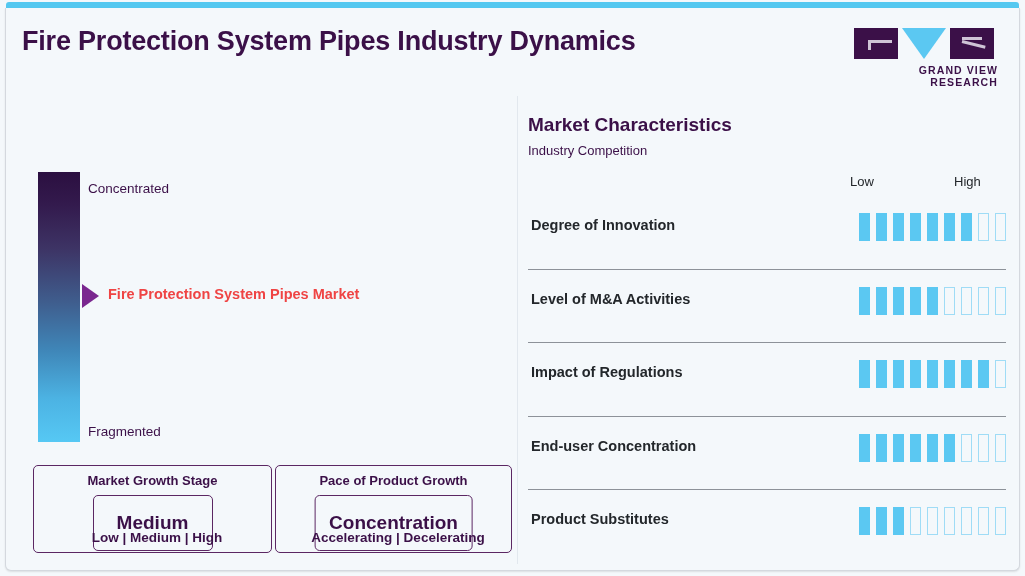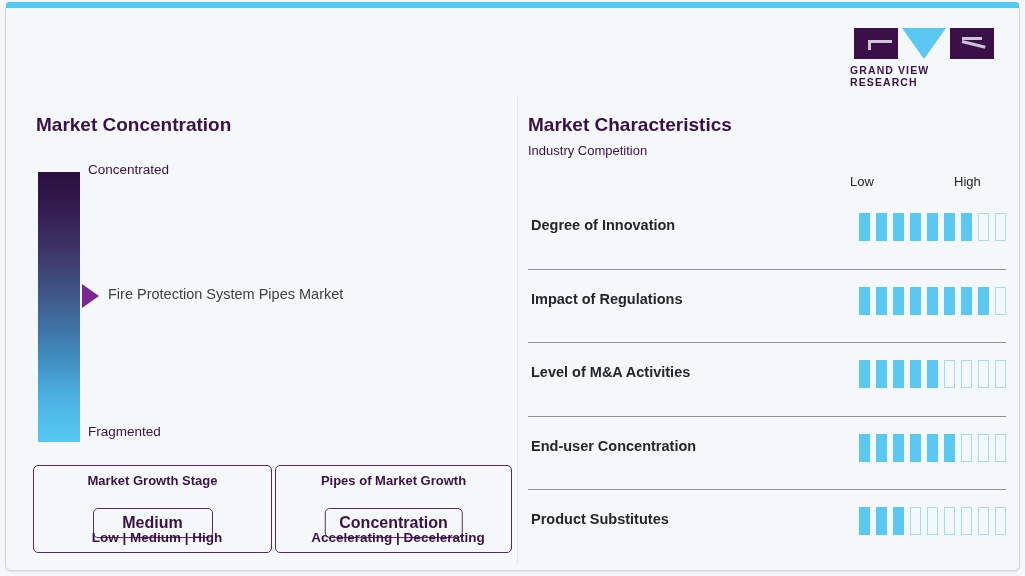--- a/index.html
+++ b/index.html
@@ -119,21 +119,21 @@
     content: "";
     position: absolute;
     left: 12px; top: 9px;
     width: 20px; height: 3px;
     background: #cfc4d6;
   }
   .logo-text {
     position: absolute;
     left: 0; top: 36px;
     width: 148px;
-    text-align: left;
+    text-align: right;
     font-size: 10.5px;
     font-weight: bold;
     letter-spacing: 1.1px;
     color: #3b1048;
     font-family: "Liberation Sans Narrow", "Liberation Sans", sans-serif;
   }
 
   
   .divider {
     position: absolute;
@@ -173,39 +173,39 @@
         #3f86b8 66%,
         #4cb3e3 84%,
         #56c8f4 100%);
   }
   .grad-label {
     position: absolute;
     left: 88px;
     font-size: 13.5px;
     color: #3b1048;
   }
-  .grad-top    { top: 162px; text-align: right; }
+  .grad-top    { top: 181px; text-align: right; }
   .grad-bottom { top: 424px; }
 
   .marker {
     position: absolute;
     left: 82px;
     top: 284px;
     width: 0; height: 0;
     border-top: 12px solid transparent;
     border-bottom: 12px solid transparent;
     border-left: 17px solid #7a278f;
   }
   .marker-label {
     position: absolute;
     left: 108px;
     top: 286px;
     font-size: 14.5px;
-    font-weight: normal;
-    color: #404040;
+    font-weight: bold;
+    color: #ef4444;
     font-family: "Liberation Sans Narrow", "Liberation Sans", sans-serif;
     white-space: nowrap;
   }
 
   
   .info-box {
     position: absolute;
     top: 465px;
     height: 88px;
     border: 1px solid #5b2763;
@@ -220,29 +220,29 @@
     position: absolute;
     left: 0; right: 0; top: 7px;
     text-align: center;
     font-size: 13px;
     font-weight: bold;
     color: #3b1048;
     font-family: "Liberation Sans Narrow", "Liberation Sans", sans-serif;
   }
   .ib-value {
     position: absolute;
-    top: 42px;
+    top: 29px;
     left: 50%;
     transform: translateX(-50%);
     min-width: 120px;
-    padding: 5px 14px;
+    padding: 16px 14px;
     border: 1px solid #5b2763;
     border-radius: 5px;
     text-align: center;
-    font-size: 16px;
+    font-size: 19px;
     font-weight: bold;
     color: #3b1048;
     background: #f4f8fb;
     box-sizing: border-box;
     font-family: "Liberation Sans Narrow", "Liberation Sans", sans-serif;
     white-space: nowrap;
   }
   .ib-scale {
     position: absolute;
     left: 9px; right: 0; bottom: 7px;
@@ -317,51 +317,51 @@
 </style>
 </head>
 <body>
 
 <div class="page">
 
   <div class="top-accent"></div>
   <div class="frame"></div>
 
   <div class="header">
+    <div class="main-title">Fire Protection System Pipes Industry Dynamics</div>
 
     <div class="logo">
       <div class="logo-marks">
         <div class="lm lm-left"></div>
         <div class="lm lm-tri"></div>
         <div class="lm lm-right"></div>
       </div>
       <div class="logo-text">GRAND VIEW RESEARCH</div>
     </div>
   </div>
 
   <div class="divider"></div>
 
   <div class="left-panel">
-    <div class="section-title mc-title">Market Concentration</div>
 
     <div class="gradient-bar"></div>
     <div class="grad-label grad-top">Concentrated</div>
     <div class="grad-label grad-bottom">Fragmented</div>
 
     <div class="marker"></div>
     <div class="marker-label">Fire Protection System Pipes Market</div>
 
     <div class="info-box box-growth">
       <div class="ib-title">Market Growth Stage</div>
       <div class="ib-value">Medium</div>
       <div class="ib-scale">Low | Medium | High</div>
     </div>
 
     <div class="info-box box-pace">
-      <div class="ib-title">Pipes of Market Growth</div>
+      <div class="ib-title">Pace of Product Growth</div>
       <div class="ib-value">Concentration</div>
       <div class="ib-scale">Accelerating | Decelerating</div>
     </div>
   </div>
 
   <div class="right-panel">
     <div class="section-title mch-title">Market Characteristics</div>
     <div class="mch-sub">Industry Competition</div>
 
     <div class="scale-low">Low</div>
@@ -371,53 +371,53 @@
         <div class="char-row">
           <div class="char-label">Degree of Innovation</div>
           <div class="bar-group">
             <div class="bar on"></div>
             <div class="bar on"></div>
             <div class="bar on"></div>
             <div class="bar on"></div>
             <div class="bar on"></div>
             <div class="bar on"></div>
             <div class="bar on"></div>
+            <div class="bar off"></div>
+            <div class="bar off"></div>
+          </div>
+        </div>
+        <div class="char-row">
+          <div class="char-label">Level of M&amp;A Activities</div>
+          <div class="bar-group">
+            <div class="bar on"></div>
+            <div class="bar on"></div>
+            <div class="bar on"></div>
+            <div class="bar on"></div>
+            <div class="bar on"></div>
+            <div class="bar off"></div>
+            <div class="bar off"></div>
             <div class="bar off"></div>
             <div class="bar off"></div>
           </div>
         </div>
         <div class="char-row">
           <div class="char-label">Impact of Regulations</div>
           <div class="bar-group">
             <div class="bar on"></div>
             <div class="bar on"></div>
             <div class="bar on"></div>
             <div class="bar on"></div>
             <div class="bar on"></div>
             <div class="bar on"></div>
             <div class="bar on"></div>
             <div class="bar on"></div>
             <div class="bar off"></div>
           </div>
         </div>
         <div class="char-row">
-          <div class="char-label">Level of M&amp;A Activities</div>
-          <div class="bar-group">
-            <div class="bar on"></div>
-            <div class="bar on"></div>
-            <div class="bar on"></div>
-            <div class="bar on"></div>
-            <div class="bar on"></div>
-            <div class="bar off"></div>
-            <div class="bar off"></div>
-            <div class="bar off"></div>
-            <div class="bar off"></div>
-          </div>
-        </div>
-        <div class="char-row">
           <div class="char-label">End-user Concentration</div>
           <div class="bar-group">
             <div class="bar on"></div>
             <div class="bar on"></div>
             <div class="bar on"></div>
             <div class="bar on"></div>
             <div class="bar on"></div>
             <div class="bar on"></div>
             <div class="bar off"></div>
             <div class="bar off"></div>

